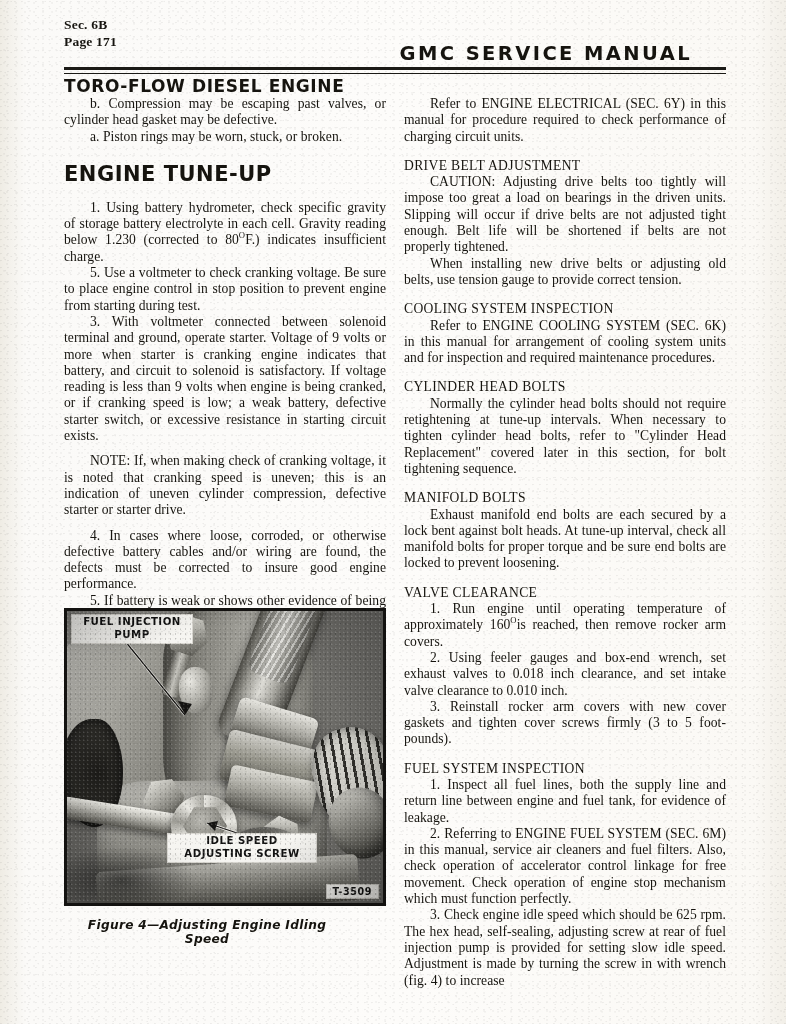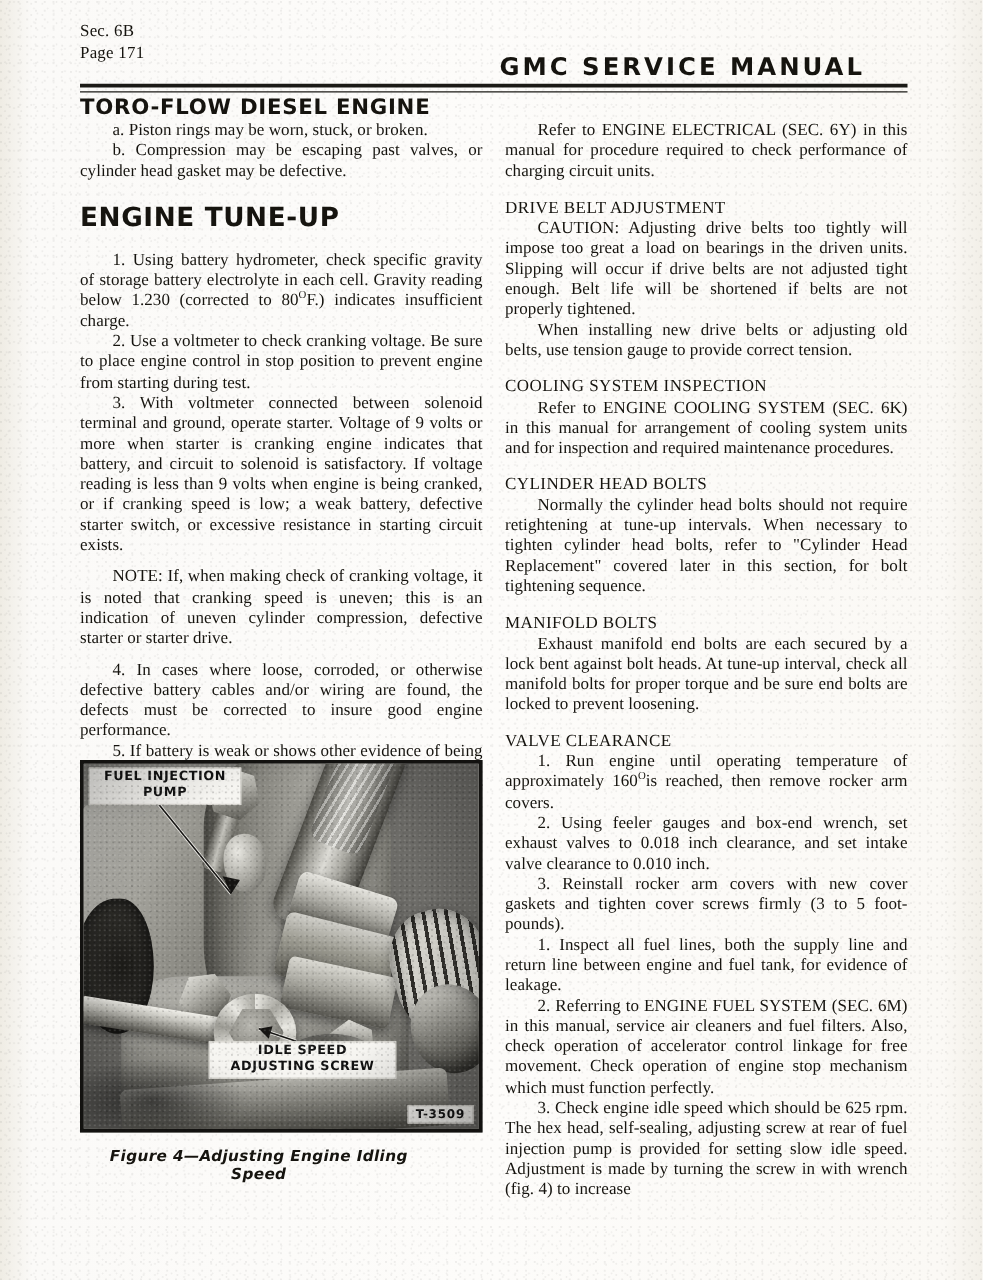--- a/index.html
+++ b/index.html
@@ -22,21 +22,21 @@
       radial-gradient(circle at 12% 22%, #000 0.6px, transparent 1.1px),
       radial-gradient(circle at 47% 61%, #000 0.5px, transparent 1px),
       radial-gradient(circle at 78% 33%, #000 0.55px, transparent 1px),
       radial-gradient(circle at 31% 84%, #000 0.5px, transparent 1px),
       radial-gradient(circle at 66% 9%,  #000 0.5px, transparent 1px);
     background-size:7px 7px, 11px 11px, 9px 9px, 13px 13px, 17px 17px;
   }
 
   
   .hdr{position:absolute;left:64px;top:16px;width:662px;}
-  .sec-block{position:absolute;left:0;top:0;font-size:13.5px;line-height:17px;letter-spacing:.2px;}
+  .sec-block{position:absolute;left:0;top:0;font-size:13.5px;line-height:17px;letter-spacing:.2px;font-weight:bold;}
   .manual-title{
     position:absolute;left:0;right:0;top:26px;
     text-align:right;
     font-family:"DejaVu Sans", sans-serif;
     font-weight:700;font-size:19.5px;letter-spacing:2.4px;
     padding-right:34px;
   }
   .rule-thick{position:absolute;left:0;right:0;top:51px;height:2.6px;background:#1b1a16;}
   .rule-thin{position:absolute;left:0;right:0;top:56.5px;height:1.1px;background:#1b1a16;}
   .sec-heading{
@@ -259,27 +259,27 @@
     <div class="manual-title">GMC SERVICE MANUAL</div>
     <div class="rule-thick"></div>
     <div class="rule-thin"></div>
     <div class="sec-heading">TORO-FLOW DIESEL ENGINE</div>
   </div>
 
   <div class="cols">
 
     <div class="col col-left">
 
+      <p class="ind">b. Compression may be escaping past valves, or cylinder head gasket may be defective.</p>
       <p class="ind">a. Piston rings may be worn, stuck, or broken.</p>
-      <p class="ind">b. Compression may be escaping past valves, or cylinder head gasket may be defective.</p>
 
       <div class="center-head">ENGINE TUNE-UP</div>
 
       <p class="ind"><span>1. Using battery hydrometer, check specific gravity of storage battery electrolyte in each cell. Gravity reading below 1.230 (corrected to 80</span><sup>O</sup><span>F.) indicates insufficient charge.</span></p>
-      <p class="ind">2. Use a voltmeter to check cranking voltage. Be sure to place engine control in stop position to prevent engine from starting during test.</p>
+      <p class="ind">5. Use a voltmeter to check cranking voltage. Be sure to place engine control in stop position to prevent engine from starting during test.</p>
       <p class="ind">3. With voltmeter connected between solenoid terminal and ground, operate starter. Voltage of 9 volts or more when starter is cranking engine indicates that battery, and circuit to solenoid is satisfactory. If voltage reading is less than 9 volts when engine is being cranked, or if cranking speed is low; a weak battery, defective starter switch, or excessive resistance in starting circuit exists.</p>
       <p class="note">NOTE: If, when making check of cranking voltage, it is noted that cranking speed is uneven; this is an indication of uneven cylinder compression, defective starter or starter drive.</p>
       <p class="note">4. In cases where loose, corroded, or otherwise defective battery cables and/or wiring are found, the defects must be corrected to insure good engine performance.</p>
       <p class="ind">5. If battery is weak or shows other evidence of being defective, refer to appropriate coverage in ENGINE ELECTRICAL (SEC. 6Y) of this manual for method of diagnosing battery deficiencies.</p>
 
       <div class="figwrap">
         <div class="photo">
           <div class="ph-base"></div>
 
           <div class="blob blk1"></div>
@@ -349,20 +349,21 @@
       <p class="ind">Normally the cylinder head bolts should not require retightening at tune-up intervals. When necessary to tighten cylinder head bolts, refer to "Cylinder Head Replacement" covered later in this section, for bolt tightening sequence.</p>
 
       <p class="subhead">MANIFOLD BOLTS</p>
       <p class="ind">Exhaust manifold end bolts are each secured by a lock bent against bolt heads. At tune-up interval, check all manifold bolts for proper torque and be sure end bolts are locked to prevent loosening.</p>
 
       <p class="subhead">VALVE CLEARANCE</p>
       <p class="ind"><span>1. Run engine until operating temperature of approximately 160</span><sup>O</sup><span>is reached, then remove rocker arm covers.</span></p>
       <p class="ind">2. Using feeler gauges and box-end wrench, set exhaust valves to 0.018 inch clearance, and set intake valve clearance to 0.010 inch.</p>
       <p class="ind">3. Reinstall rocker arm covers with new cover gaskets and tighten cover screws firmly (3 to 5 foot-pounds).</p>
 
+      <p class="subhead">FUEL SYSTEM INSPECTION</p>
       <p class="ind">1. Inspect all fuel lines, both the supply line and return line between engine and fuel tank, for evidence of leakage.</p>
       <p class="ind">2. Referring to ENGINE FUEL SYSTEM (SEC. 6M) in this manual, service air cleaners and fuel filters. Also, check operation of accelerator control linkage for free movement. Check operation of engine stop mechanism which must function perfectly.</p>
       <p class="ind">3. Check engine idle speed which should be 625 rpm. The hex head, self-sealing, adjusting screw at rear of fuel injection pump is provided for setting slow idle speed. Adjustment is made by turning the screw in with wrench (fig. 4) to increase</p>
     </div>
   </div>
 
   <div class="grain"></div>
 </div>
 
 </body></html>

